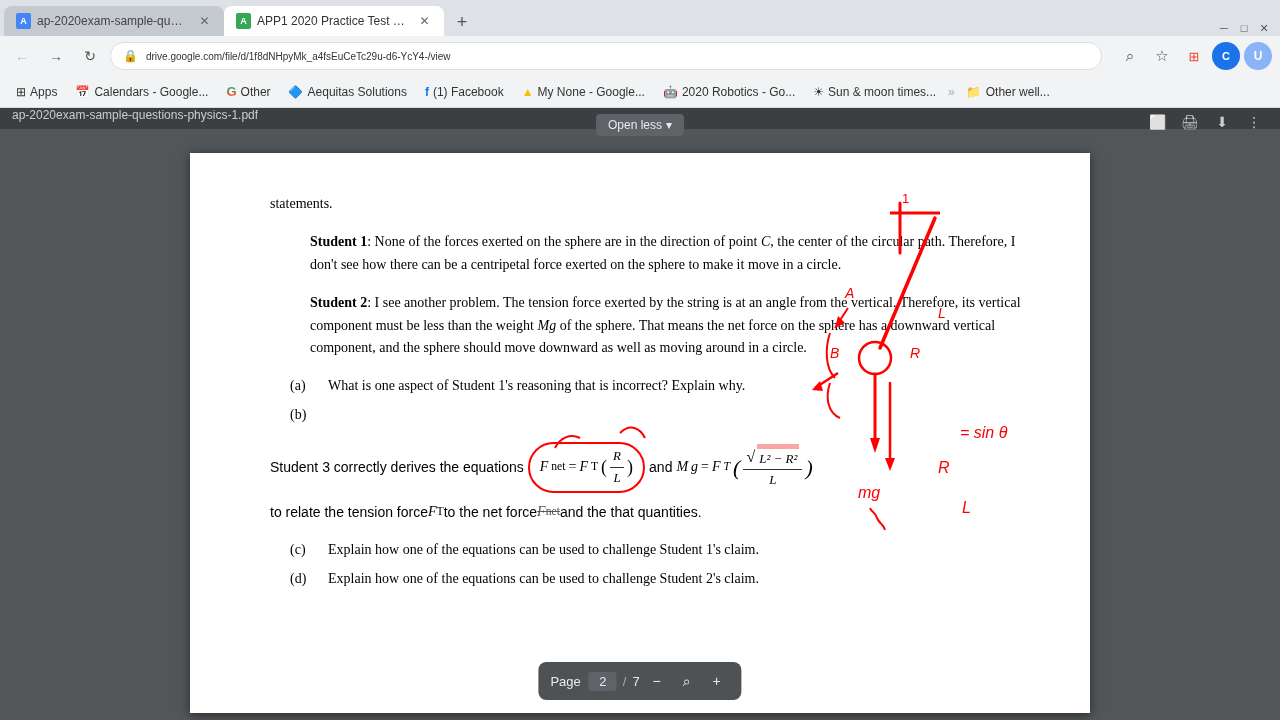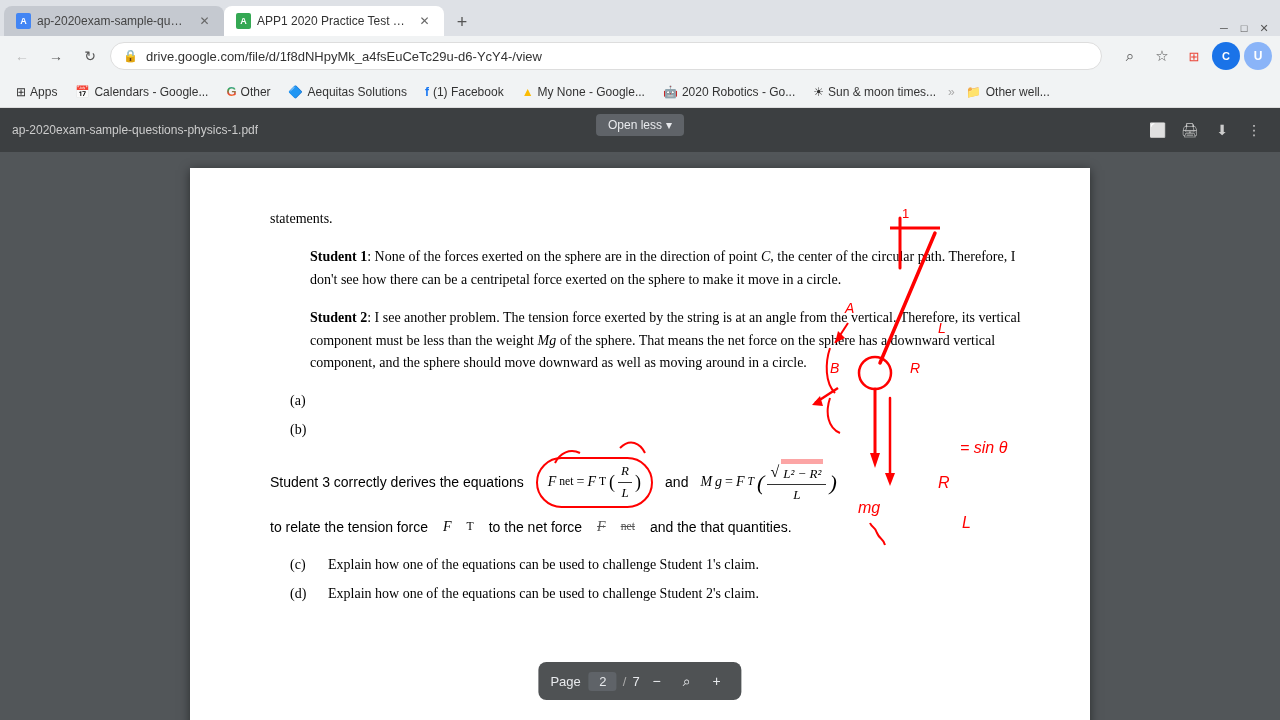--- a/index.html
+++ b/index.html
@@ -97,21 +97,21 @@
       border: 1px solid #ddd;
       border-radius: 14px;
       display: flex;
       align-items: center;
       padding: 0 12px;
       gap: 8px;
       font-size: 13px;
       color: #333;
     }
     .address-bar .lock-icon { color: #555; font-size: 12px; }
-    .address-text { flex: 1; font-size: 13px; }
+    .address-text { flex: 1; font-size: 10px; }
     .toolbar-icons {
       display: flex;
       gap: 4px;
       margin-left: 8px;
     }
     .toolbar-icon-btn {
       width: 28px; height: 28px;
       background: none;
       border: none;
       cursor: pointer;
@@ -170,24 +170,24 @@
       display: flex;
       flex-direction: column;
       align-items: center;
       overflow: hidden;
       position: relative;
     }
 
     
     .pdf-toolbar {
       width: 100%;
-      height: 44px;
+      height: 21px;
       background: #3c3f41;
       display: flex;
-      align-items: center;
+      align-items: flex-start;
       padding: 0 12px;
       gap: 8px;
     }
     .pdf-filename {
       color: #ccc;
       font-size: 12px;
       flex: 0 0 auto;
       max-width: 300px;
       overflow: hidden;
       text-overflow: ellipsis;
@@ -412,21 +412,21 @@
       <span>▾</span>
     </button>
     <div style="display:flex; gap:4px; margin-left:auto;">
       <button class="pdf-toolbar-btn" title="Present">⬜</button>
       <button class="pdf-toolbar-btn" title="Print">🖨</button>
       <button class="pdf-toolbar-btn" title="Download">⬇</button>
       <button class="pdf-toolbar-btn" title="More options">⋮</button>
     </div>
   </div>
 
-  <div style="overflow-y:auto; width:100%; display:flex; justify-content:center; flex:1; position:relative;">
+  <div style="overflow-y:auto; width:100%; display:flex; justify-content:center; flex:1; position:relative;margin-top:8px;">
     <div class="pdf-page">
 
       <p style="margin-bottom:16px;">
         <span>statements.</span>
       </p>
 
       <div class="student-block">
         <p>
           <strong>Student 1</strong><span>: None of the forces exerted on the sphere are in the direction of point </span><span class="italic-text">C</span><span>, the center of the circular path. Therefore, I don't see how there can be a centripetal force exerted on the sphere to make it move in a circle.</span>
         </p>
@@ -434,28 +434,29 @@
 
       <div class="student-block">
         <p>
           <strong>Student 2</strong><span>: I see another problem. The tension force exerted by the string is at an angle from the vertical. Therefore, its vertical component must be less than the weight </span><span class="italic-text">Mg</span><span> of the sphere. That means the net force on the sphere has a downward vertical component, and the sphere should move downward as well as moving around in a circle.</span>
         </p>
       </div>
 
       <ul class="question-list">
         <li class="question-item">
           <span class="q-letter">(a)</span>
+          <span>What is one aspect of Student 1's reasoning that is incorrect? Explain why.</span>
         </li>
         <li class="question-item">
           <span class="q-letter">(b)</span>
         </li>
       </ul>
 
       <div class="equation-section">
-        <p style="display:flex; align-items:center; flex-wrap:wrap; gap:12px; font-family:'Times New Roman',serif;">
+        <p style="display:flex; align-items:center; flex-wrap:wrap; gap:4px; font-family:'Times New Roman',serif;">
           <span style="font-family:Arial,sans-serif; font-style:normal; font-size:14px;">Student 3 correctly derives the equations</span>
 
           <span style="display:inline-flex; align-items:center; gap:3px; border: 2px solid red; border-radius: 28px; padding: 2px 10px; position:relative;">
             <span style="font-style:italic;">F</span>
               <sub>net</sub>
             <span style="font-style:normal;">=</span>
             <span style="font-style:italic;">F</span>
               <sub>T</sub>
             <span style="font-size:18px;">(</span>
             <span style="display:inline-flex; flex-direction:column; align-items:center; font-style:italic; font-size:13px;">
@@ -476,21 +477,21 @@
             <span style="display:inline-flex; flex-direction:column; align-items:center; font-size:13px;">
               <span style="border-bottom:1px solid #333; padding:0 3px; display:inline-flex; align-items:center; gap:2px;">
                 <span style="font-size:16px; line-height:1;">√</span>
                   <span style="border-top:5px solid #fca5a5; padding:0 2px; font-style:italic;">L² − R²</span>
               </span>
               <span style="padding:0 3px;">L</span>
             </span>
             <span style="font-size:22px;">)</span>
           </span>
         </p>
-        <p style="margin-top:8px; font-family:Arial,sans-serif; font-size:14px; display:flex; align-items:center; flex-wrap:wrap; gap:15px;">
+        <p style="margin-top:8px; font-family:Arial,sans-serif; font-size:14px; display:flex; align-items:center; flex-wrap:wrap; gap:0;">
           <span>to relate the tension force</span>
           <span style="font-style:italic; font-family:'Times New Roman',serif; font-size:14px;">F</span>
             <sub style="font-family:'Times New Roman',serif;">T</sub>
           <span> to the net force </span>
           <span style="font-style:italic; font-family:'Times New Roman',serif; font-size:14px; text-decoration:line-through; color:#555;">F</span>
             <sub style="font-family:'Times New Roman',serif; color:#555; text-decoration:line-through;">net</sub>
           <span> and the that quantities.</span>
         </p>
       </div>
 

